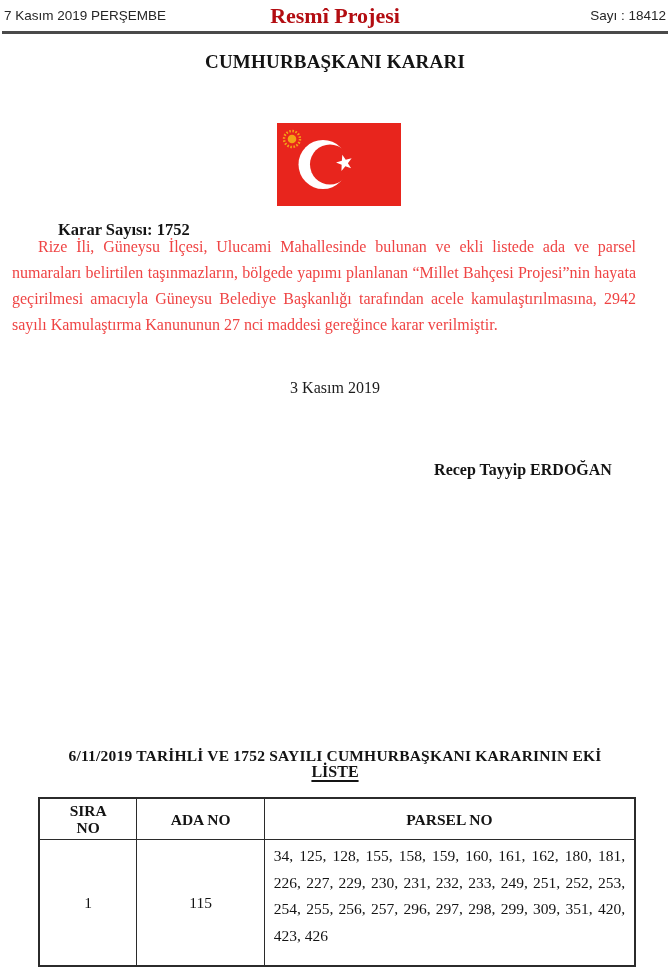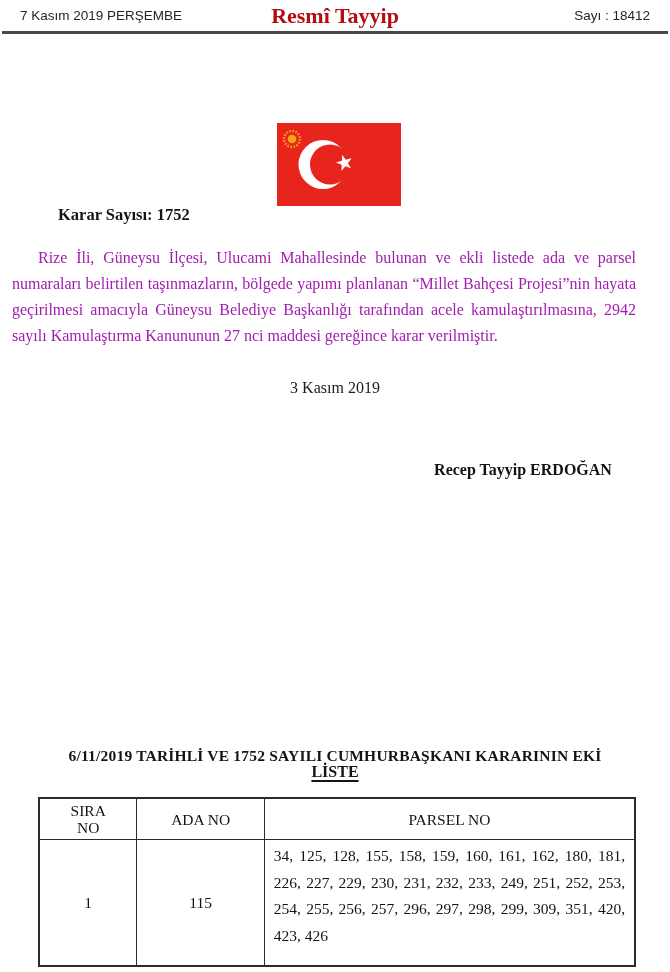--- a/index.html
+++ b/index.html
@@ -4,21 +4,21 @@
 <style>
   html,body { margin:0; padding:0; background:#ffffff; }
   .page {
     position:relative; width:670px; height:972px; background:#ffffff;
     font-family:"Liberation Serif", serif; color:#1f1f1f; overflow:hidden;
   }
 
   
   .masthead {
     position:absolute; top:0; left:0; right:0; height:30px;
-    display:flex; align-items:center; padding:0 20px; box-sizing:border-box;
+    display:flex; align-items:center; padding:0 4px; box-sizing:border-box;
   }
   .masthead-date {
     flex:1; font-family:"Liberation Sans", sans-serif;
     font-size:13.5px; color:#262626; text-align:left;
   }
   .masthead-title {
     font-family:"Liberation Serif", serif; font-weight:bold;
     font-size:22px; color:#b30d12; white-space:nowrap; padding-top:2px;
   }
   .masthead-issue {
@@ -30,27 +30,27 @@
     background:#4a4a4a;
   }
 
   
   .doc-heading {
     position:absolute; top:51px; left:0; right:0; text-align:center;
     font-weight:bold; font-size:19px; letter-spacing:0.2px; color:#141414;
   }
   .flag-wrap { position:absolute; top:123px; left:277px; width:124px; height:83px; }
   .decree-no {
-    position:absolute; top:205px; left:58px;
+    position:absolute; top:220px; left:58px;
     font-weight:bold; font-size:16.5px; color:#141414;
   }
   .decree-body {
-    position:absolute; top:245px; left:12px; right:34px;
+    position:absolute; top:234px; left:12px; right:34px;
     font-size:16px; line-height:26px; text-align:justify; text-indent:26px;
-    color:#a21caf;
+    color:#ef4444;
   }
   .decree-date {
     position:absolute; top:379px; left:0; right:0; text-align:center;
     font-size:16px; color:#1c1c1c;
   }
   .signature {
     position:absolute; top:429px; left:412px; width:222px; text-align:center;
   }
   .signature-name { font-weight:bold; font-size:16px; color:#141414;margin-top:32px; }
   .signature-title { font-size:15.5px; margin-top:8px; color:#1c1c1c; }
@@ -68,45 +68,46 @@
     text-decoration:underline; text-decoration-thickness:1.5px; text-underline-offset:3px;
   }
   table.annex-table {
     position:absolute; top:797px; left:38px; width:598px;
     border-collapse:collapse; table-layout:fixed;
     font-family:"Liberation Serif", serif; font-size:15.5px; color:#141414;
     border:2px solid #2b2b2b;
   }
   .annex-table th, .annex-table td { border:1.5px solid #2b2b2b; }
   .annex-table th {
-    font-weight:normal; text-align:center; vertical-align:middle;
+    font-weight:bold; text-align:center; vertical-align:middle;
     height:38px; padding:1px 4px; line-height:17px;
   }
   .col-sira { width:97px; }
   .col-ada  { width:126px; }
   .col-parsel { width:367px; }
   .wrap-narrow { display:inline-block; max-width:52px; }
   .cell-center { text-align:center; vertical-align:middle; font-size:15.5px; }
   .cell-parsel {
     text-align:justify; vertical-align:top;
     padding:3px 9px 16px 9px; line-height:26.5px; font-size:15.5px;
   }
 </style>
 </head>
 <body>
 
 <div class="page">
 
   <div class="masthead">
     <span class="masthead-date">7 Kasım 2019 PERŞEMBE</span>
-    <span class="masthead-title">Resmî Tayyip</span>
+    <span class="masthead-title">Resmî Projesi</span>
     <span class="masthead-issue">Sayı : 18412</span>
   </div>
   <div class="masthead-rule"></div>
 
+  <div class="doc-heading">CUMHURBAŞKANI KARARI</div>
 
   <div class="flag-wrap">
     <svg width="124" height="83" viewBox="0 0 124 83" xmlns="http://www.w3.org/2000/svg">
       <rect x="0" y="0" width="124" height="83" fill="#e8251d"></rect>
 
       <circle cx="15" cy="16" r="4.3" fill="#f3a416"></circle>
       <circle cx="15" cy="16" r="8" fill="none" stroke-width="2.4" stroke-dasharray="1.6 1.55" stroke="#f3a416"></circle>
 
       <circle cx="46" cy="41.5" r="24.5" fill="#ffffff"></circle>
       <circle cx="53" cy="41.5" r="20" fill="#e8251d"></circle>

